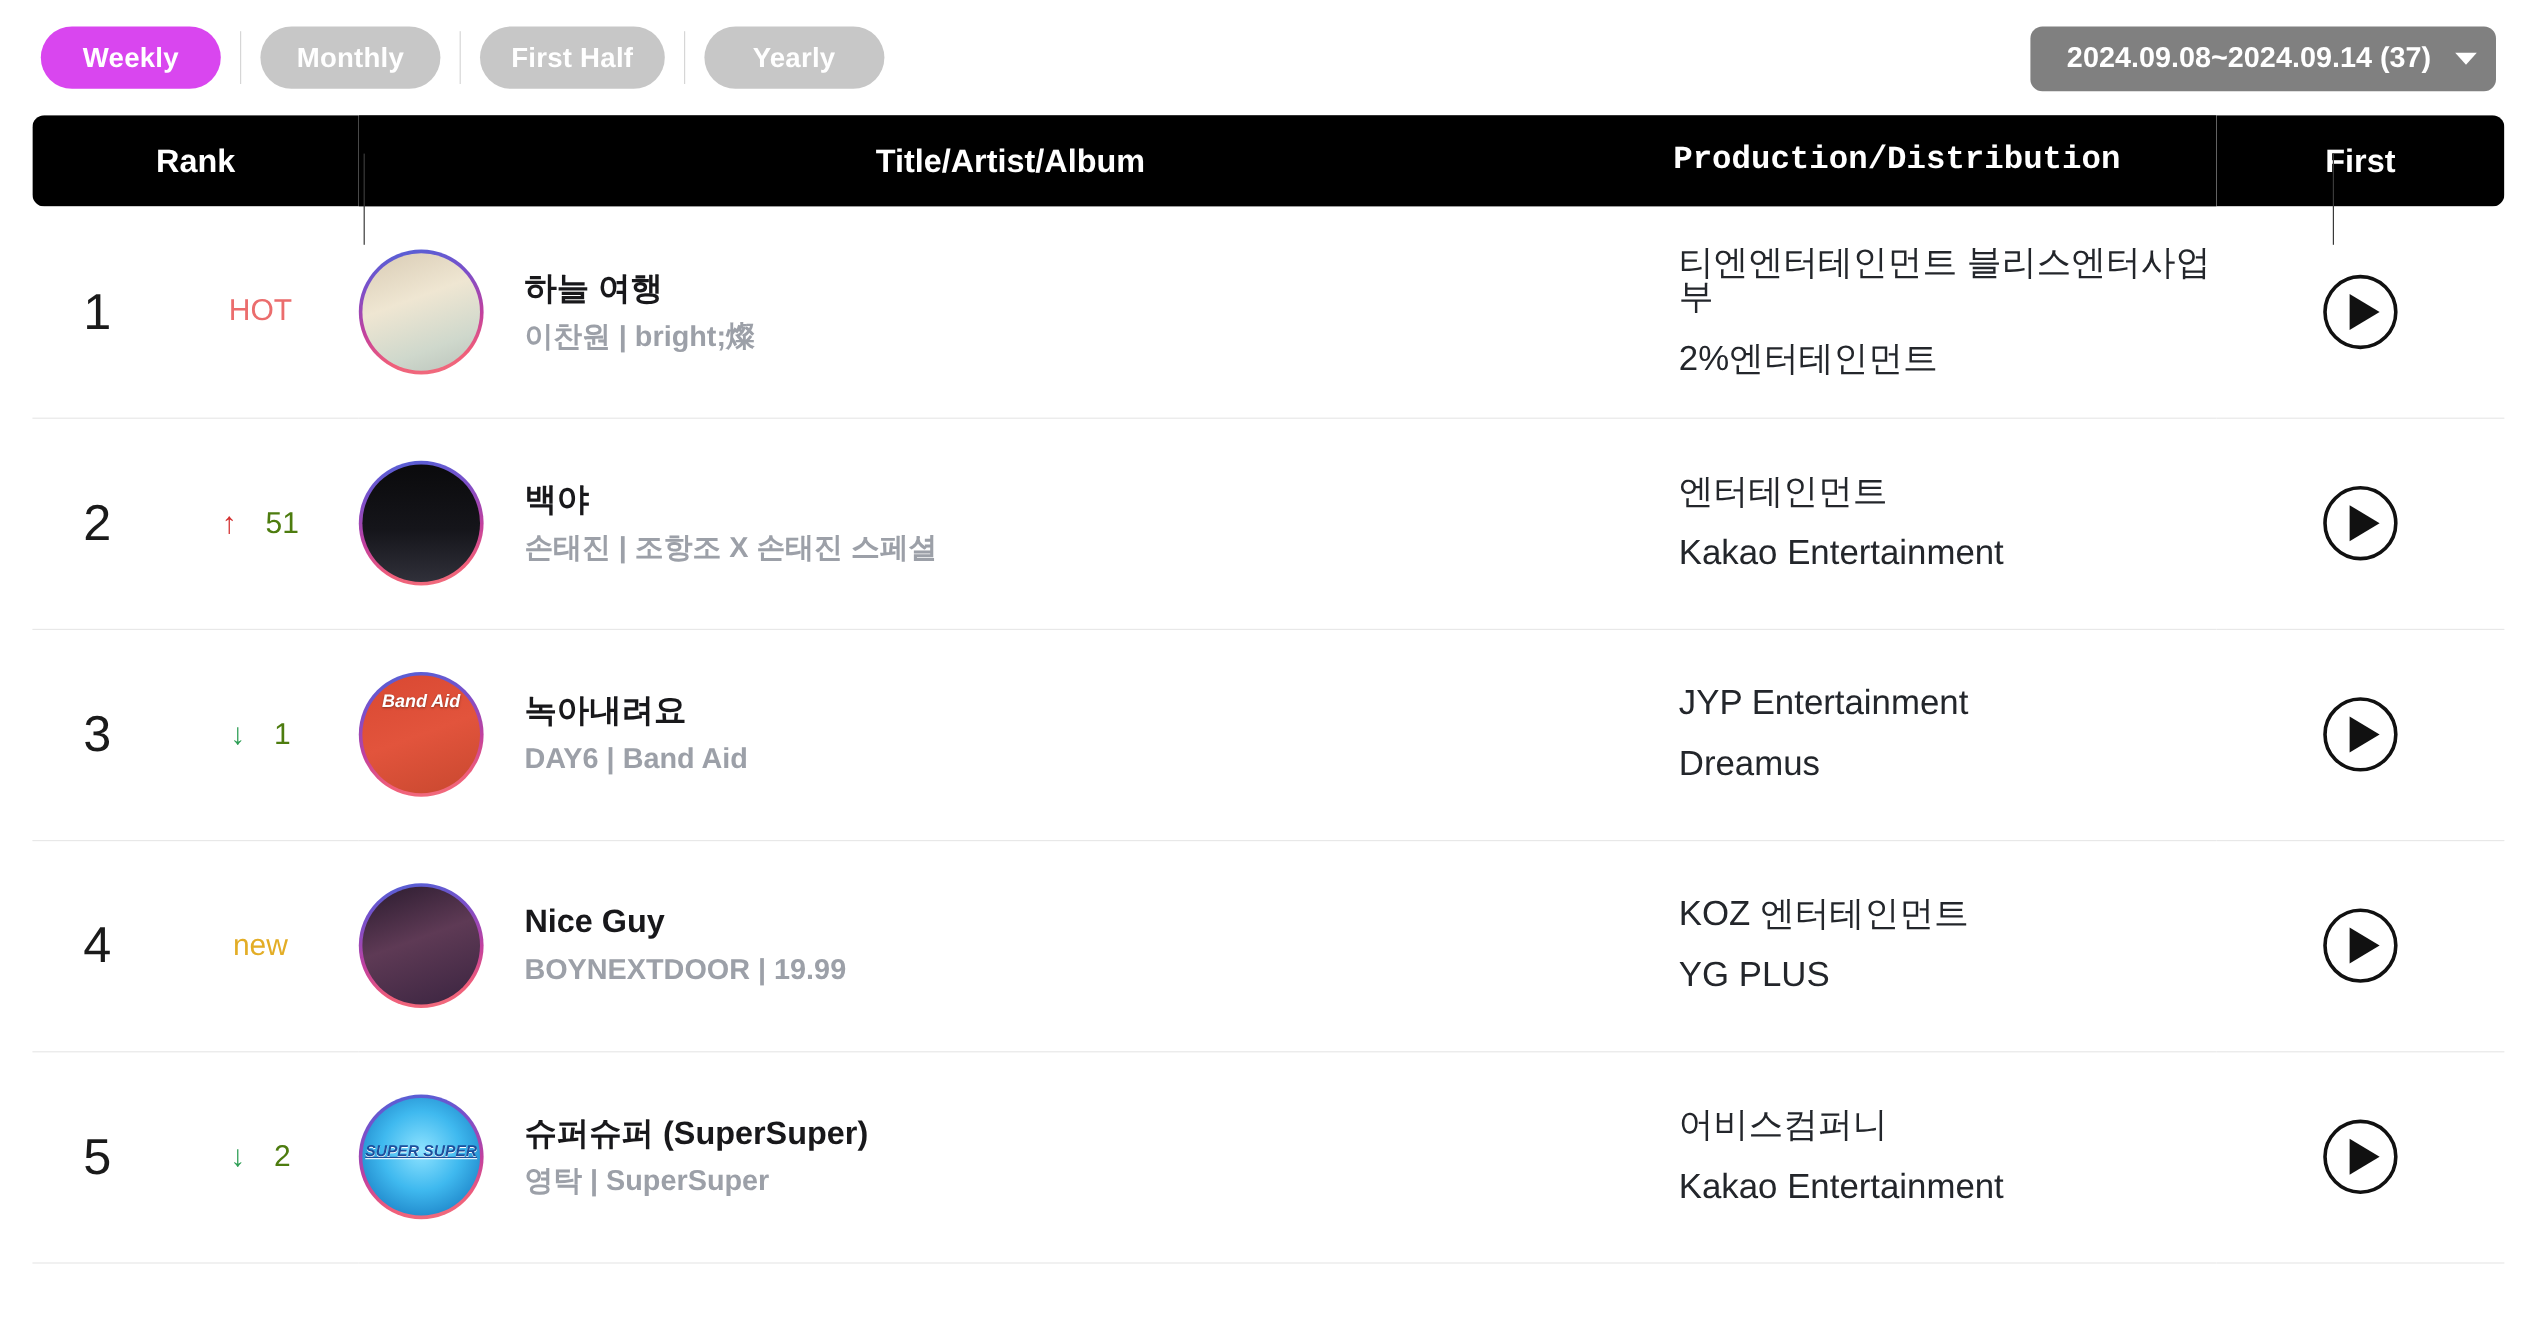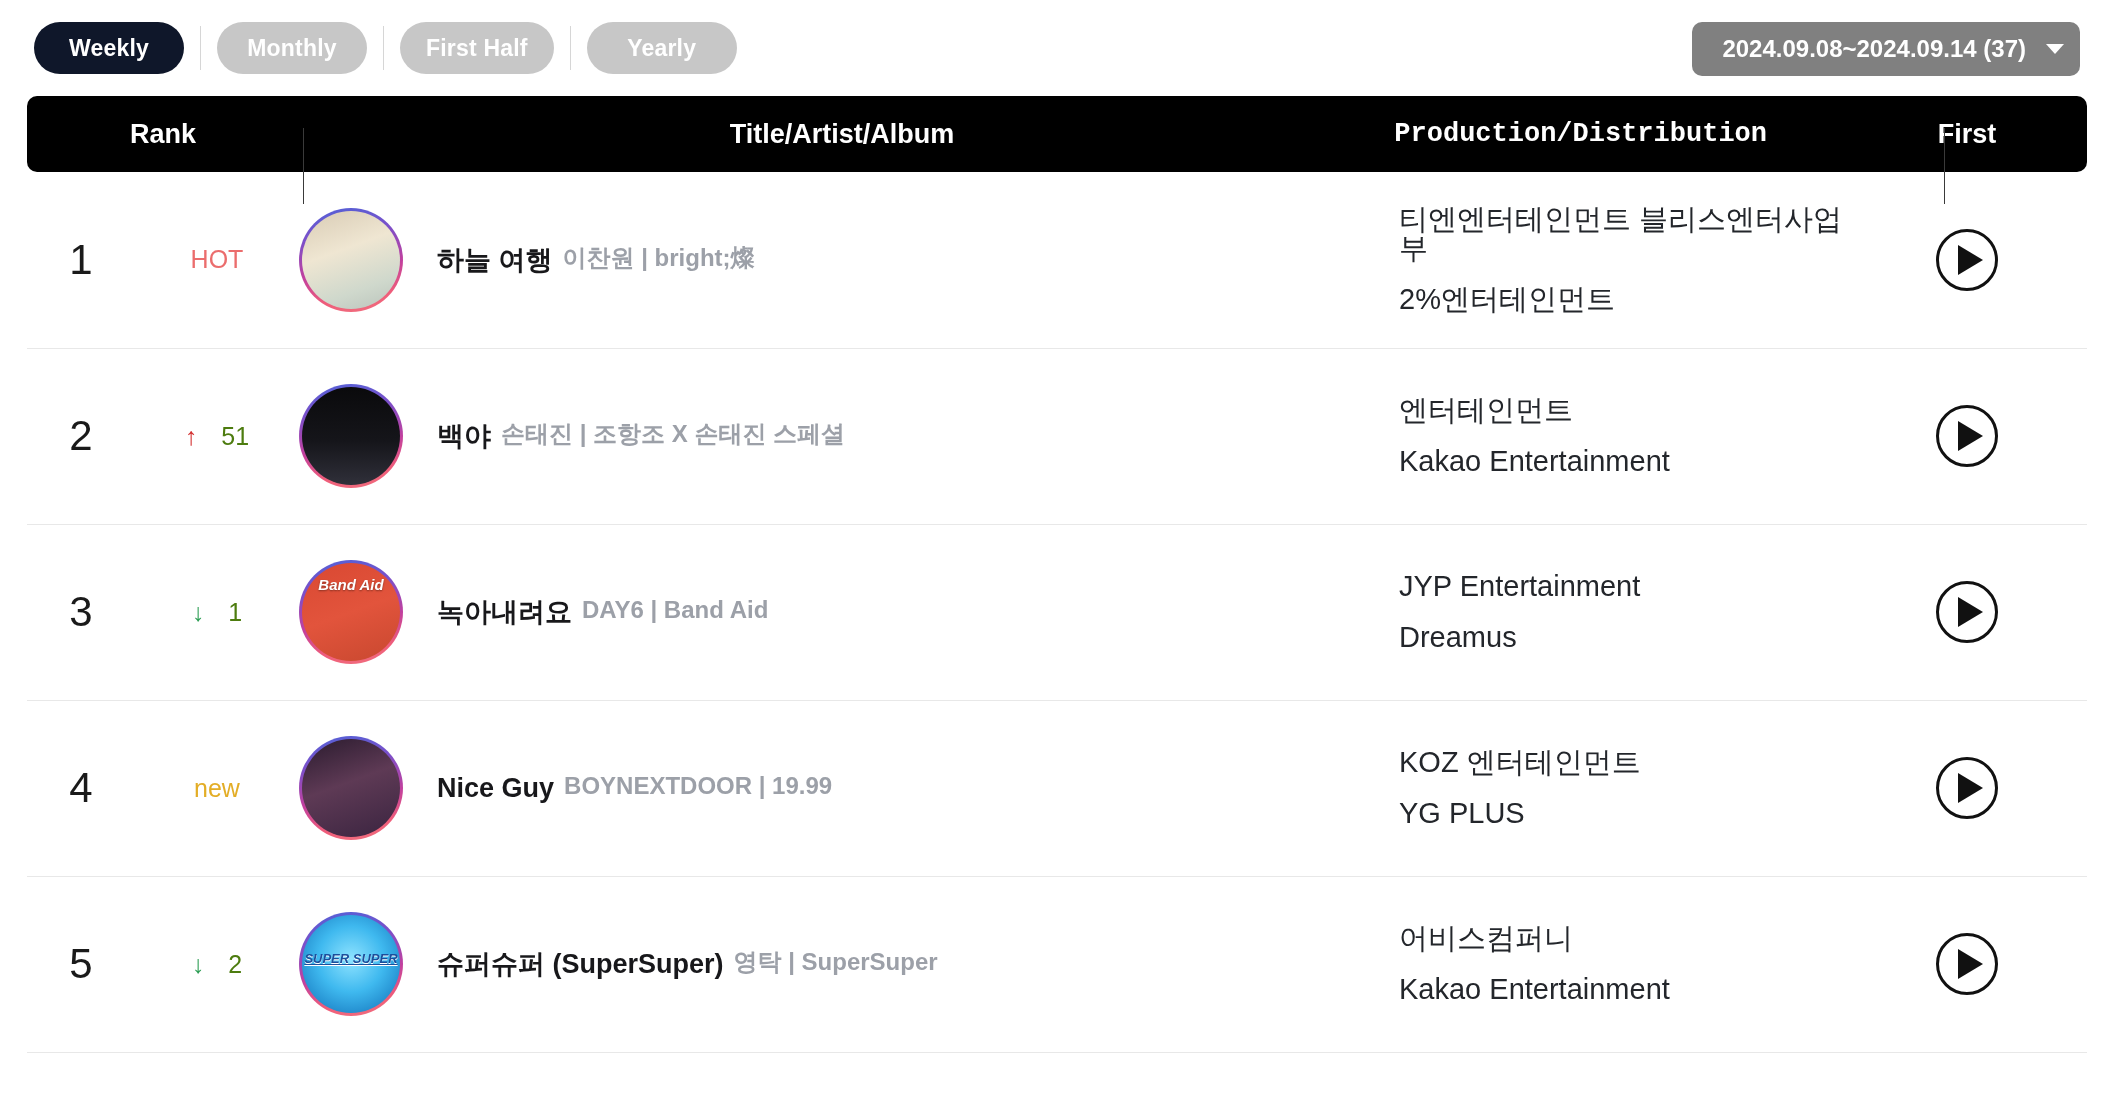--- a/index.html
+++ b/index.html
@@ -44,21 +44,21 @@
     border-radius: 26px;
     font-size: 23px;
     font-weight: bold;
     color: #ffffff;
     background: #c7c7c7;
     cursor: pointer;
     user-select: none;
     letter-spacing: 0.2px;
   }
   .period-chip.active {
-    background: #0f172a;
+    background: #d946ef;
   }
 
   .chip-divider {
     width: 1px;
     height: 44px;
     background: #d6d6d6;
     margin: 0 16px;
   }
 
   .date-select {
@@ -174,21 +174,21 @@
     height: 100%;
     border-radius: 50%;
     overflow: hidden;
     position: relative;
   }
   .thumb-img i {
     position: absolute;
     display: block;
   }
 
-  .song-text { display: flex; flex-direction: row; gap: 10px; }
+  .song-text { display: flex; flex-direction: column; gap: 10px; }
   .song-title {
     font-size: 27px;
     font-weight: bold;
     color: #18181b;
     line-height: 1.2;
   }
   .song-meta {
     font-size: 24px;
     font-weight: bold;
     color: #9ca0a8;

